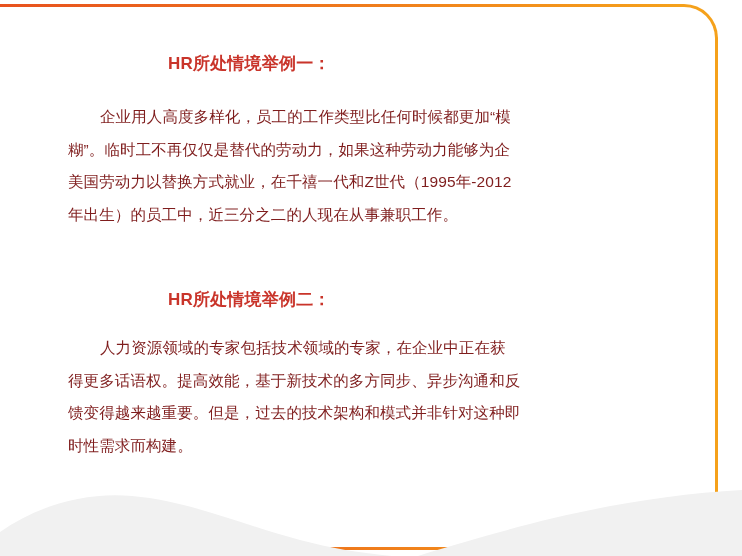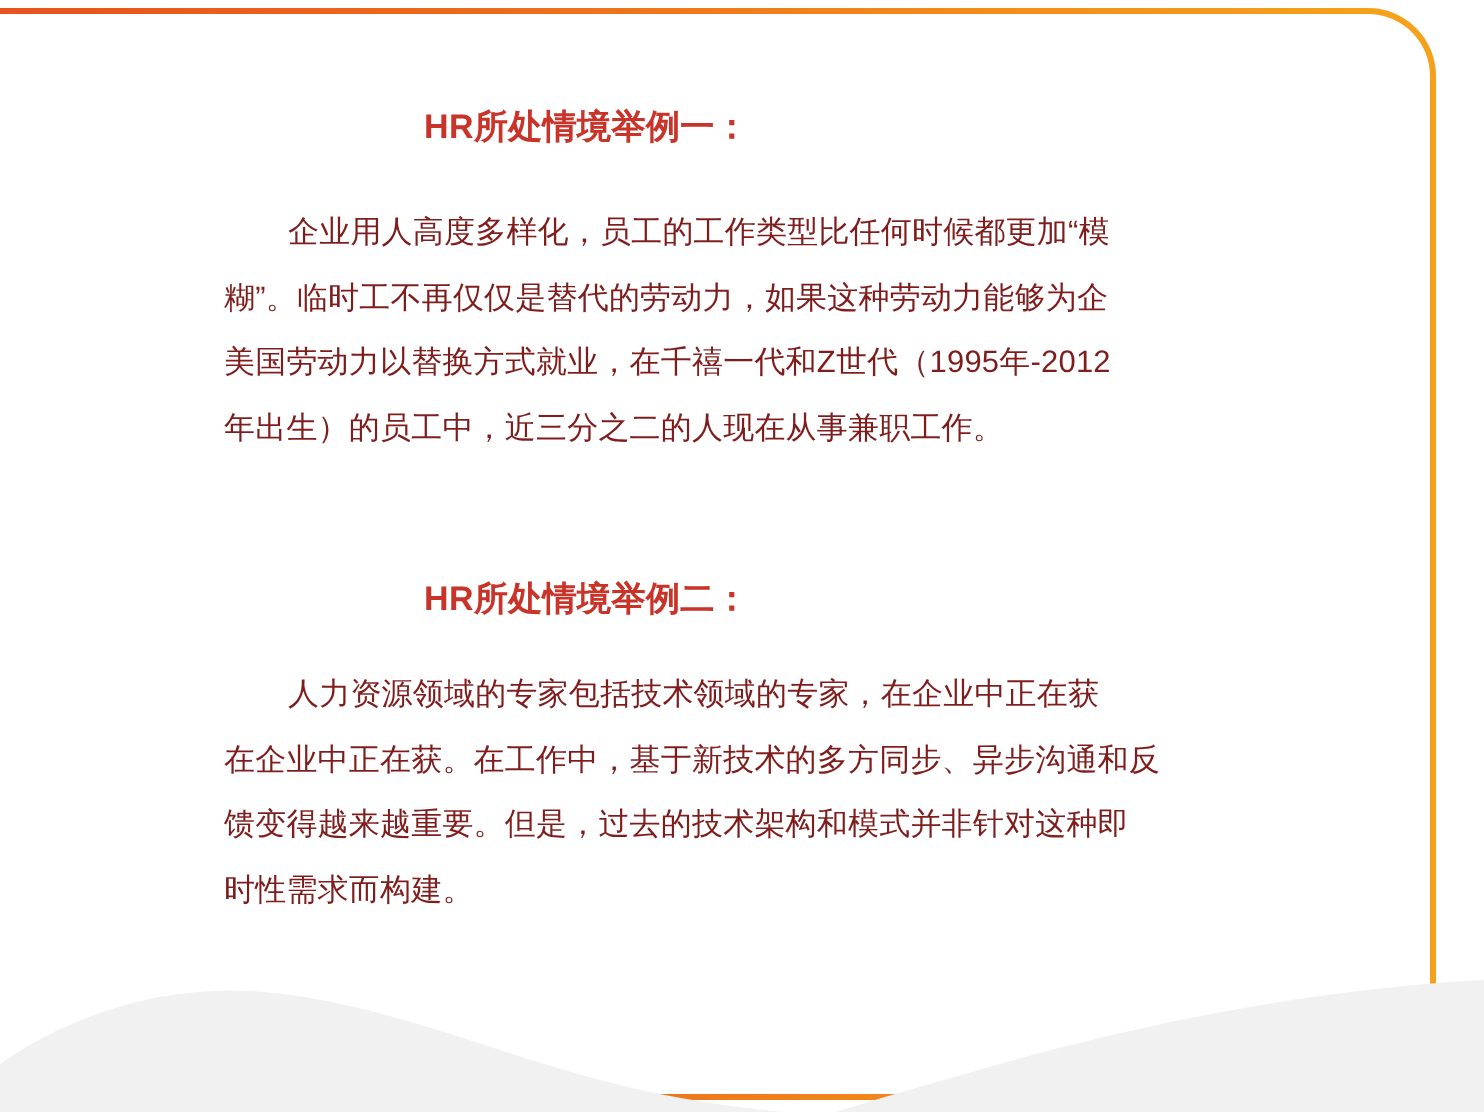--- a/index.html
+++ b/index.html
@@ -78,21 +78,20 @@
   }
 
   
   .content {
     position: absolute;
     left: 0;
     top: 0;
     width: 600px;
     height: 556px;
     padding: 0;
-    margin-left: 44px;
   }
 
   .section-heading {
     position: absolute;
     left: 168px;
     margin: 0;
     color: #c9342a;
     font-size: 17px;
     font-weight: bold;
     letter-spacing: 0.2px;
@@ -146,19 +145,19 @@
       <span class="para-line indent">企业用人高度多样化，员工的工作类型比任何时候都更加“模</span>
       <span class="para-line">糊”。临时工不再仅仅是替代的劳动力，如果这种劳动力能够为企</span>
       <span class="para-line">美国劳动力以替换方式就业，在千禧一代和Z世代（1995年-2012</span>
       <span class="para-line">年出生）的员工中，近三分之二的人现在从事兼职工作。</span>
     </p>
 
     <h2 class="section-heading heading-2">HR所处情境举例二：</h2>
 
     <p class="body-paragraph para-2">
       <span class="para-line indent">人力资源领域的专家包括技术领域的专家，在企业中正在获</span>
-      <span class="para-line">在企业中正在获。在工作中，基于新技术的多方同步、异步沟通和反</span>
+      <span class="para-line">得更多话语权。提高效能，基于新技术的多方同步、异步沟通和反</span>
       <span class="para-line">馈变得越来越重要。但是，过去的技术架构和模式并非针对这种即</span>
       <span class="para-line">时性需求而构建。</span>
     </p>
 
   </div>
 </div>
 
 </body></html>

